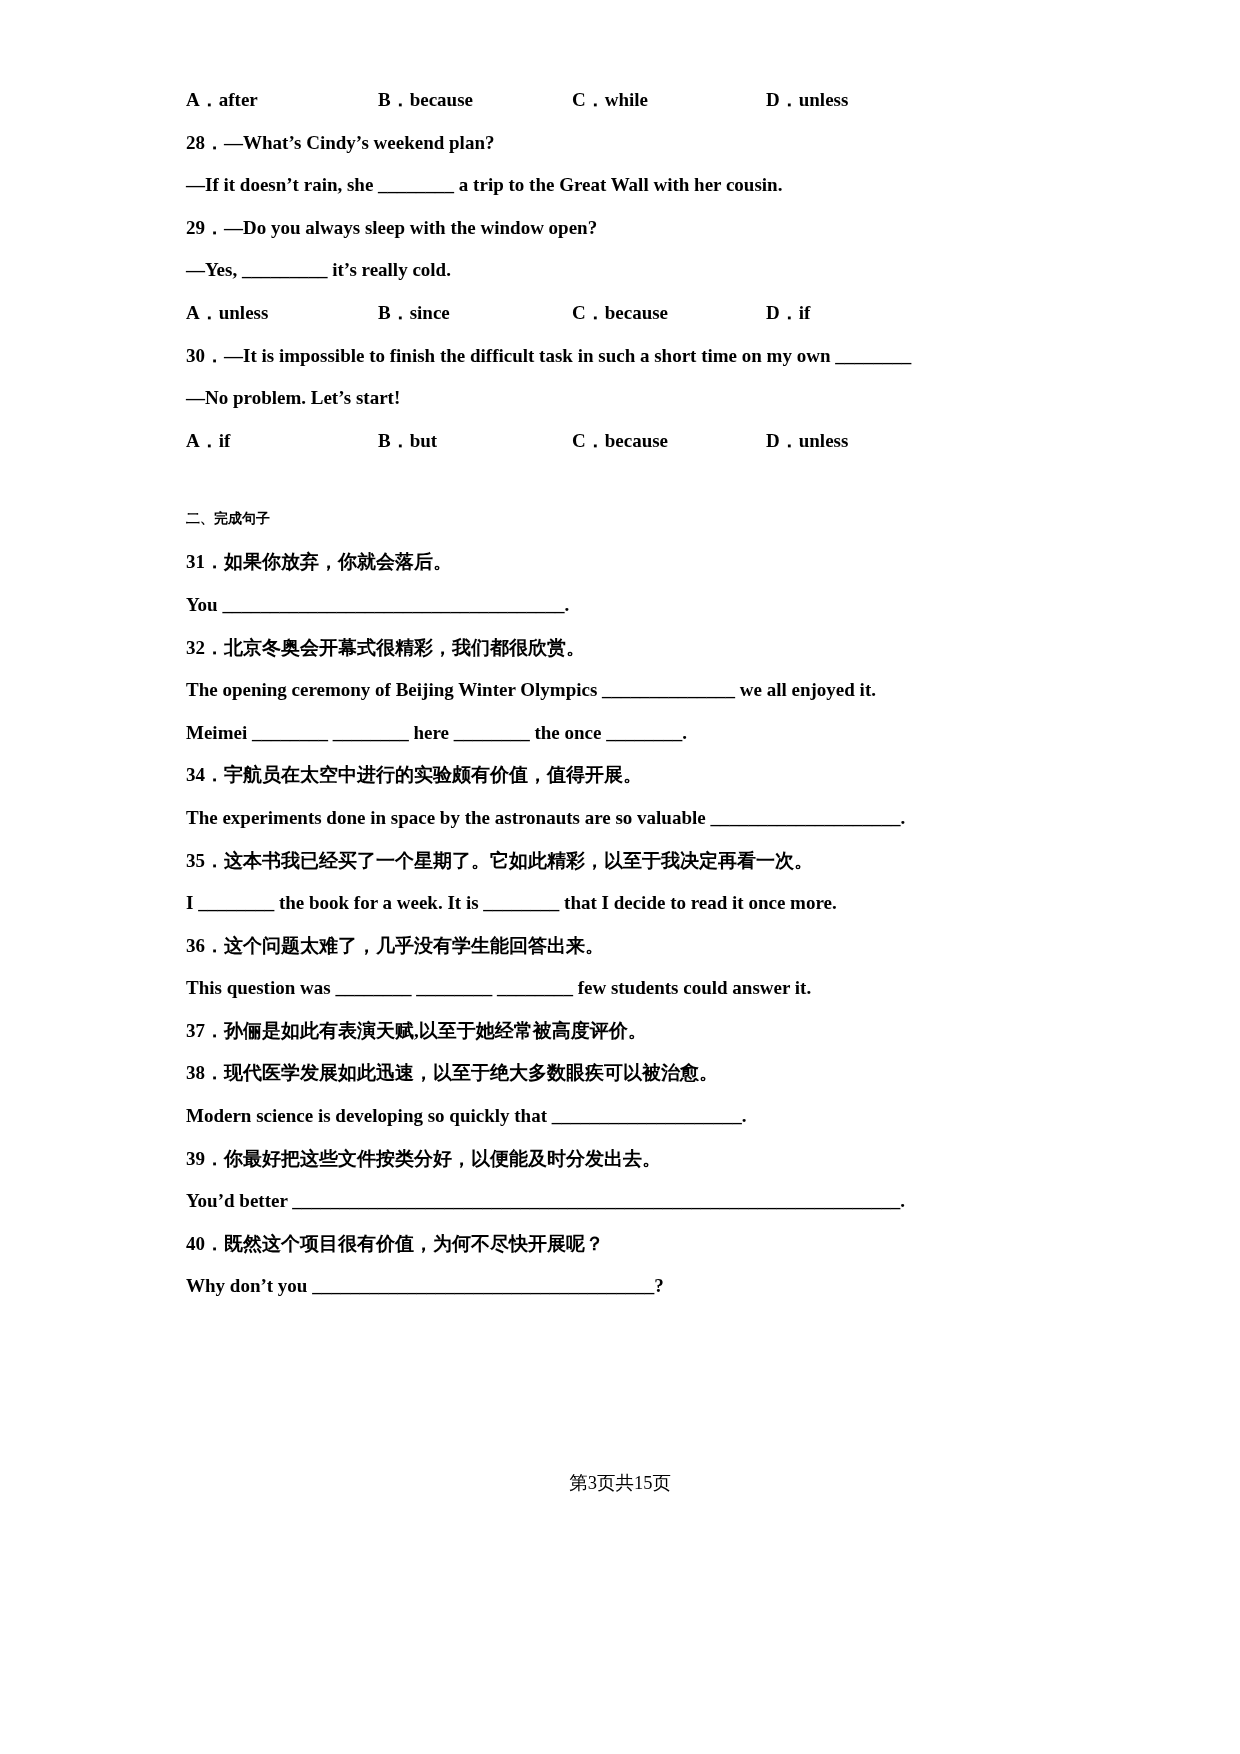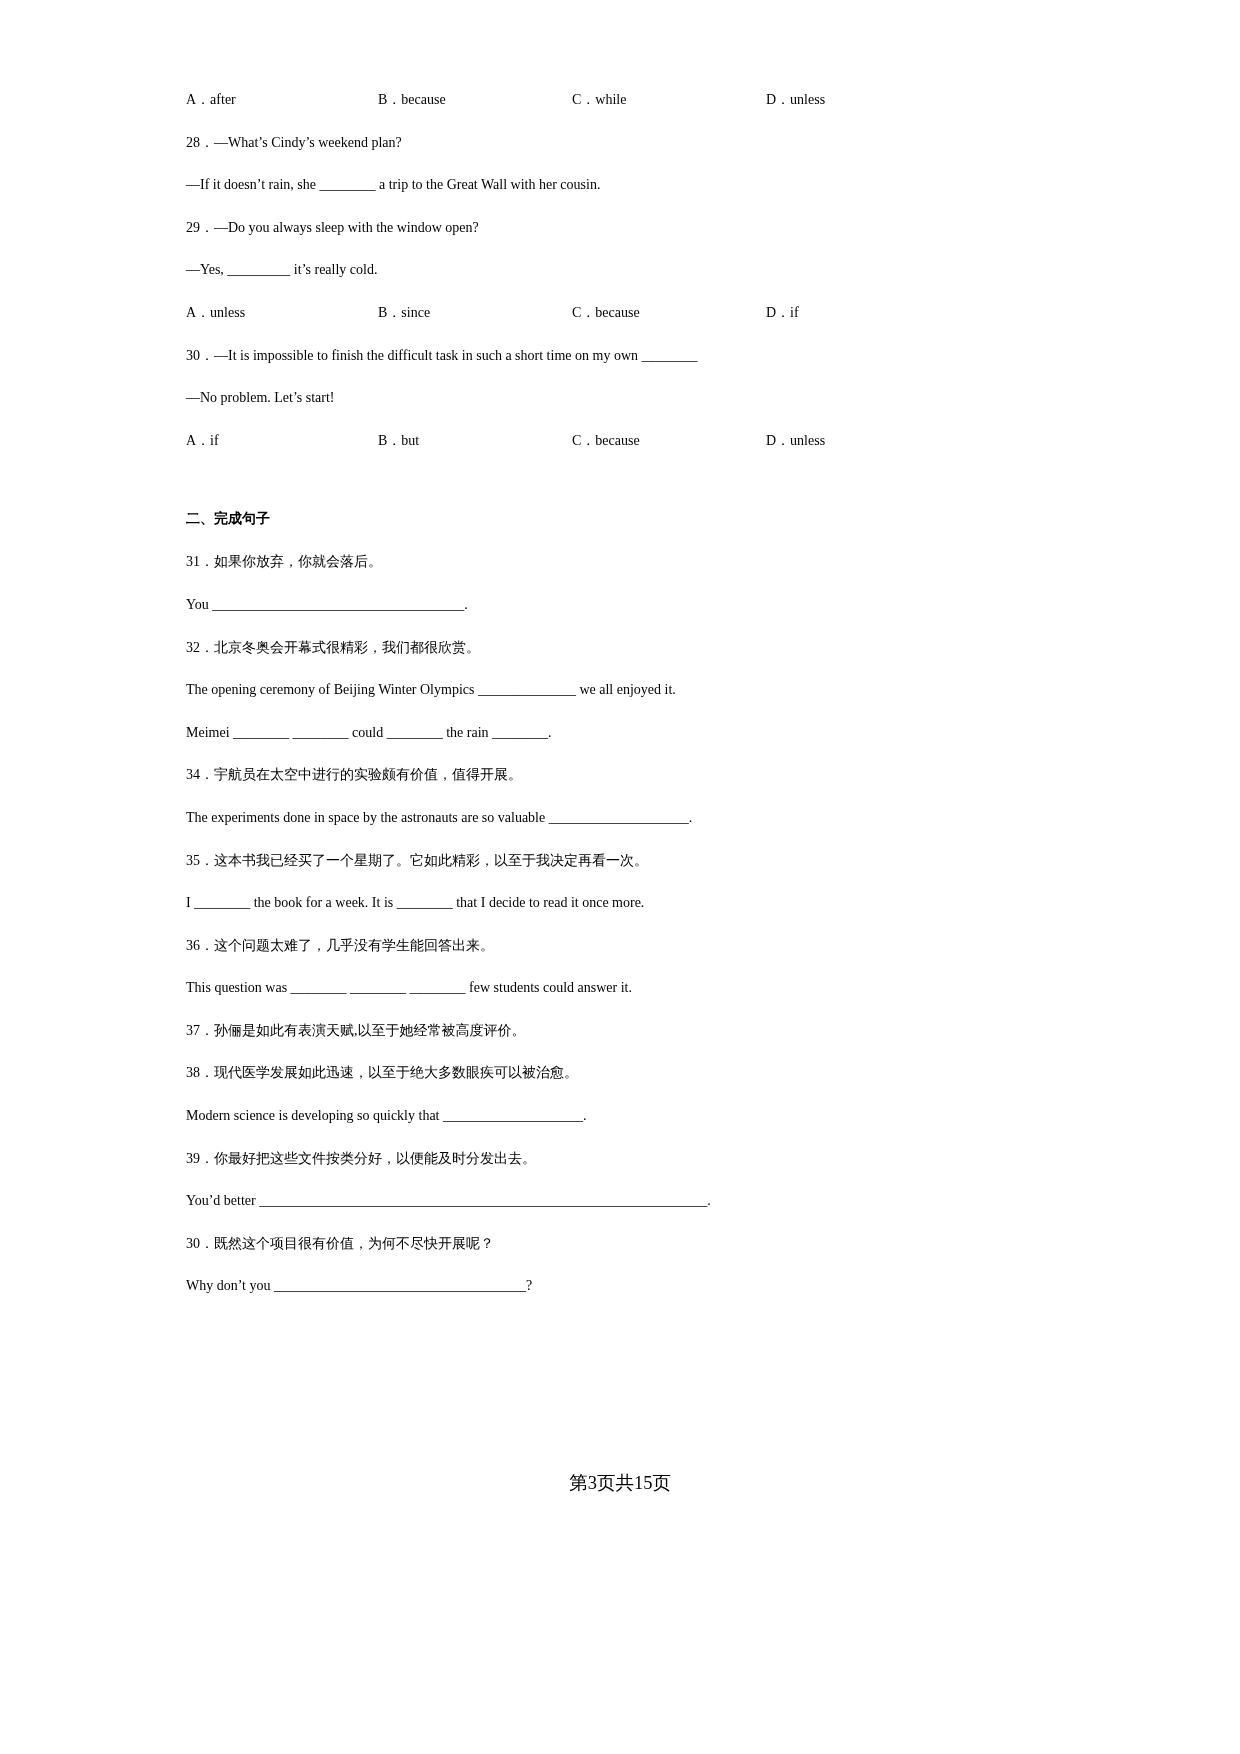--- a/index.html
+++ b/index.html
@@ -16,23 +16,24 @@
     font-family: "Liberation Serif", "DejaVu Serif", serif;
     color: #000000;
   }
   .doc-body {
     position: absolute;
     left: 186px;
     top: 79px;
     width: 880px;
   }
   .line {
-    font-size: 14px;
+    font-size: 19px;
     line-height: 42.6px;
     white-space: pre-wrap;
+    font-weight: bold;
   }
   .options-row {
     display: grid;
     grid-template-columns: 192px 194px 194px auto;
   }
   .option-cell {
     display: block;
   }
   .heading {
     font-size: 14px;
@@ -61,29 +62,29 @@
     <div class="line">—Yes, _________ it’s really cold.</div>
     <div class="line options-row"><span class="option-cell">A．unless</span><span class="option-cell">B．since</span><span class="option-cell">C．because</span><span class="option-cell">D．if</span></div>
     <div class="line">30．—It is impossible to finish the difficult task in such a short time on my own ________</div>
     <div class="line">—No problem. Let’s start!</div>
     <div class="line options-row"><span class="option-cell">A．if</span><span class="option-cell">B．but</span><span class="option-cell">C．because</span><span class="option-cell">D．unless</span></div>
     <div class="line heading">二、完成句子</div>
     <div class="line">31．如果你放弃，你就会落后。</div>
     <div class="line">You ____________________________________.</div>
     <div class="line">32．北京冬奥会开幕式很精彩，我们都很欣赏。</div>
     <div class="line">The opening ceremony of Beijing Winter Olympics ______________ we all enjoyed it.</div>
-    <div class="line">Meimei ________ ________ could ________ the rain ________.</div>
+    <div class="line">Meimei ________ ________ here ________ the once ________.</div>
     <div class="line">34．宇航员在太空中进行的实验颇有价值，值得开展。</div>
     <div class="line">The experiments done in space by the astronauts are so valuable ____________________.</div>
     <div class="line">35．这本书我已经买了一个星期了。它如此精彩，以至于我决定再看一次。</div>
     <div class="line">I ________ the book for a week. It is ________ that I decide to read it once more.</div>
     <div class="line">36．这个问题太难了，几乎没有学生能回答出来。</div>
     <div class="line">This question was ________ ________ ________ few students could answer it.</div>
     <div class="line">37．孙俪是如此有表演天赋,以至于她经常被高度评价。</div>
     <div class="line">38．现代医学发展如此迅速，以至于绝大多数眼疾可以被治愈。</div>
     <div class="line">Modern science is developing so quickly that ____________________.</div>
     <div class="line">39．你最好把这些文件按类分好，以便能及时分发出去。</div>
     <div class="line">You’d better ________________________________________________________________.</div>
-    <div class="line">30．既然这个项目很有价值，为何不尽快开展呢？</div>
+    <div class="line">40．既然这个项目很有价值，为何不尽快开展呢？</div>
     <div class="line">Why don’t you ____________________________________?</div>
   </div>
 
 <div class="page-footer">第3页共15页</div>
 
 </body></html>

